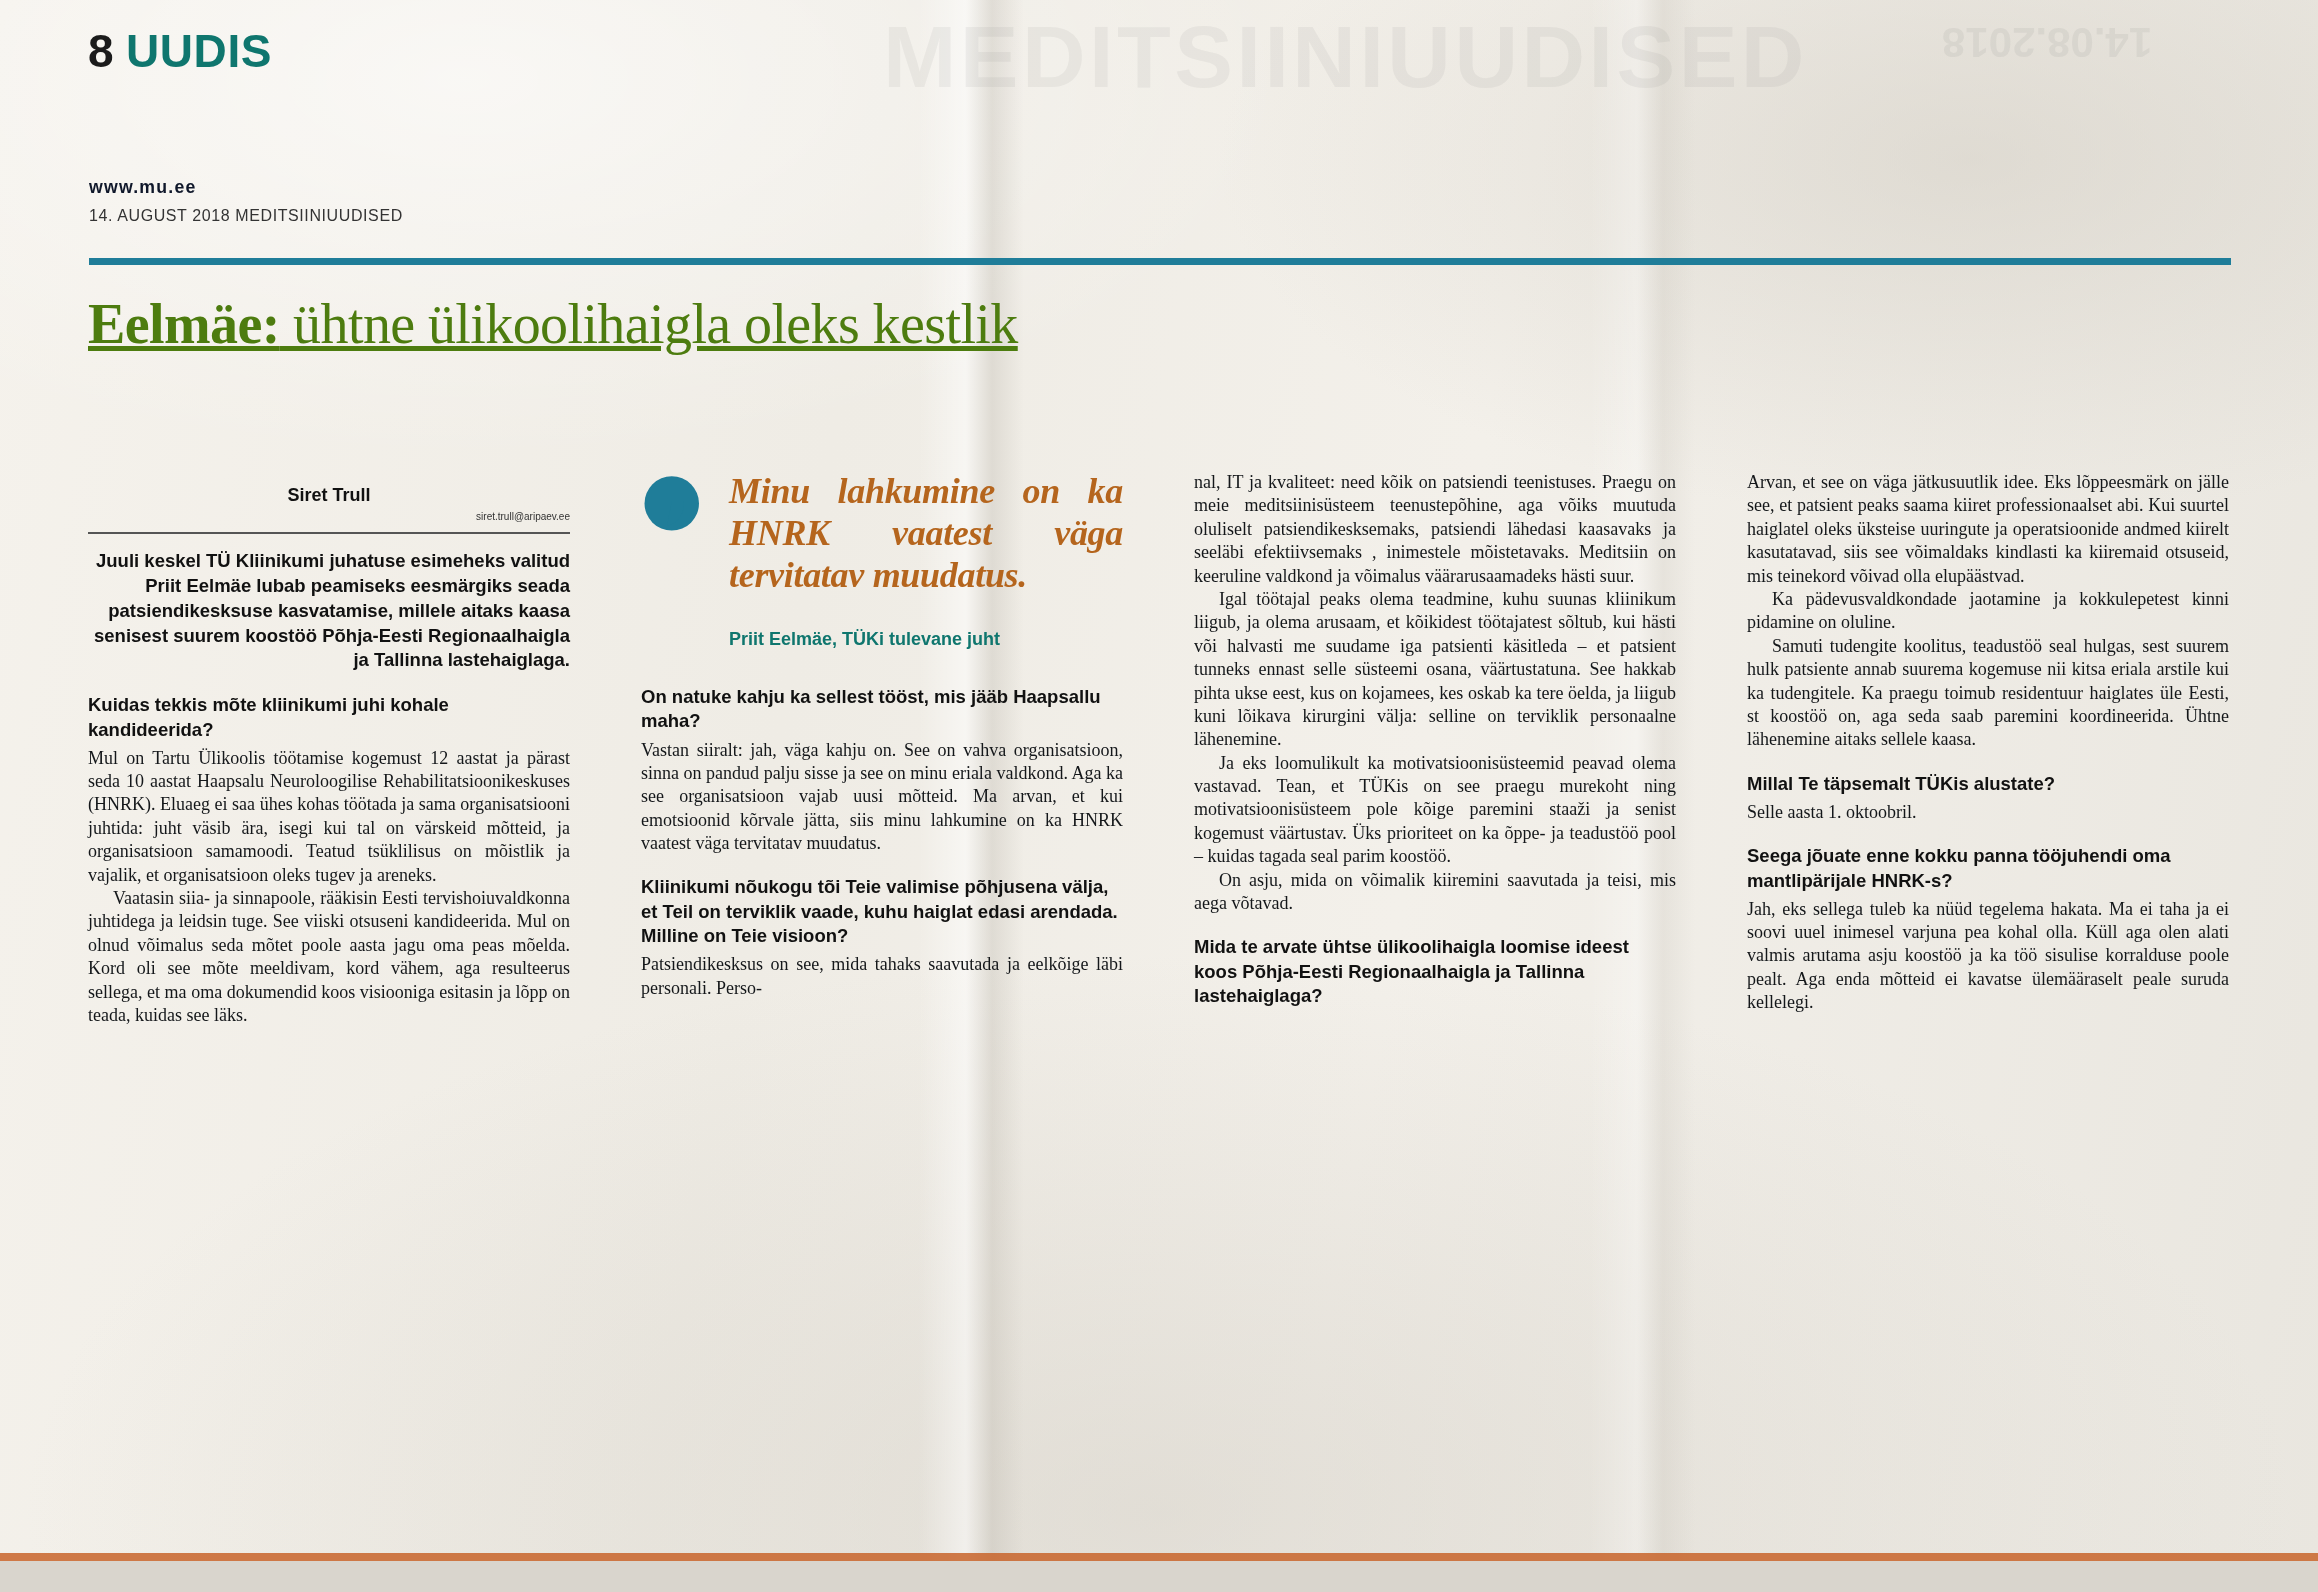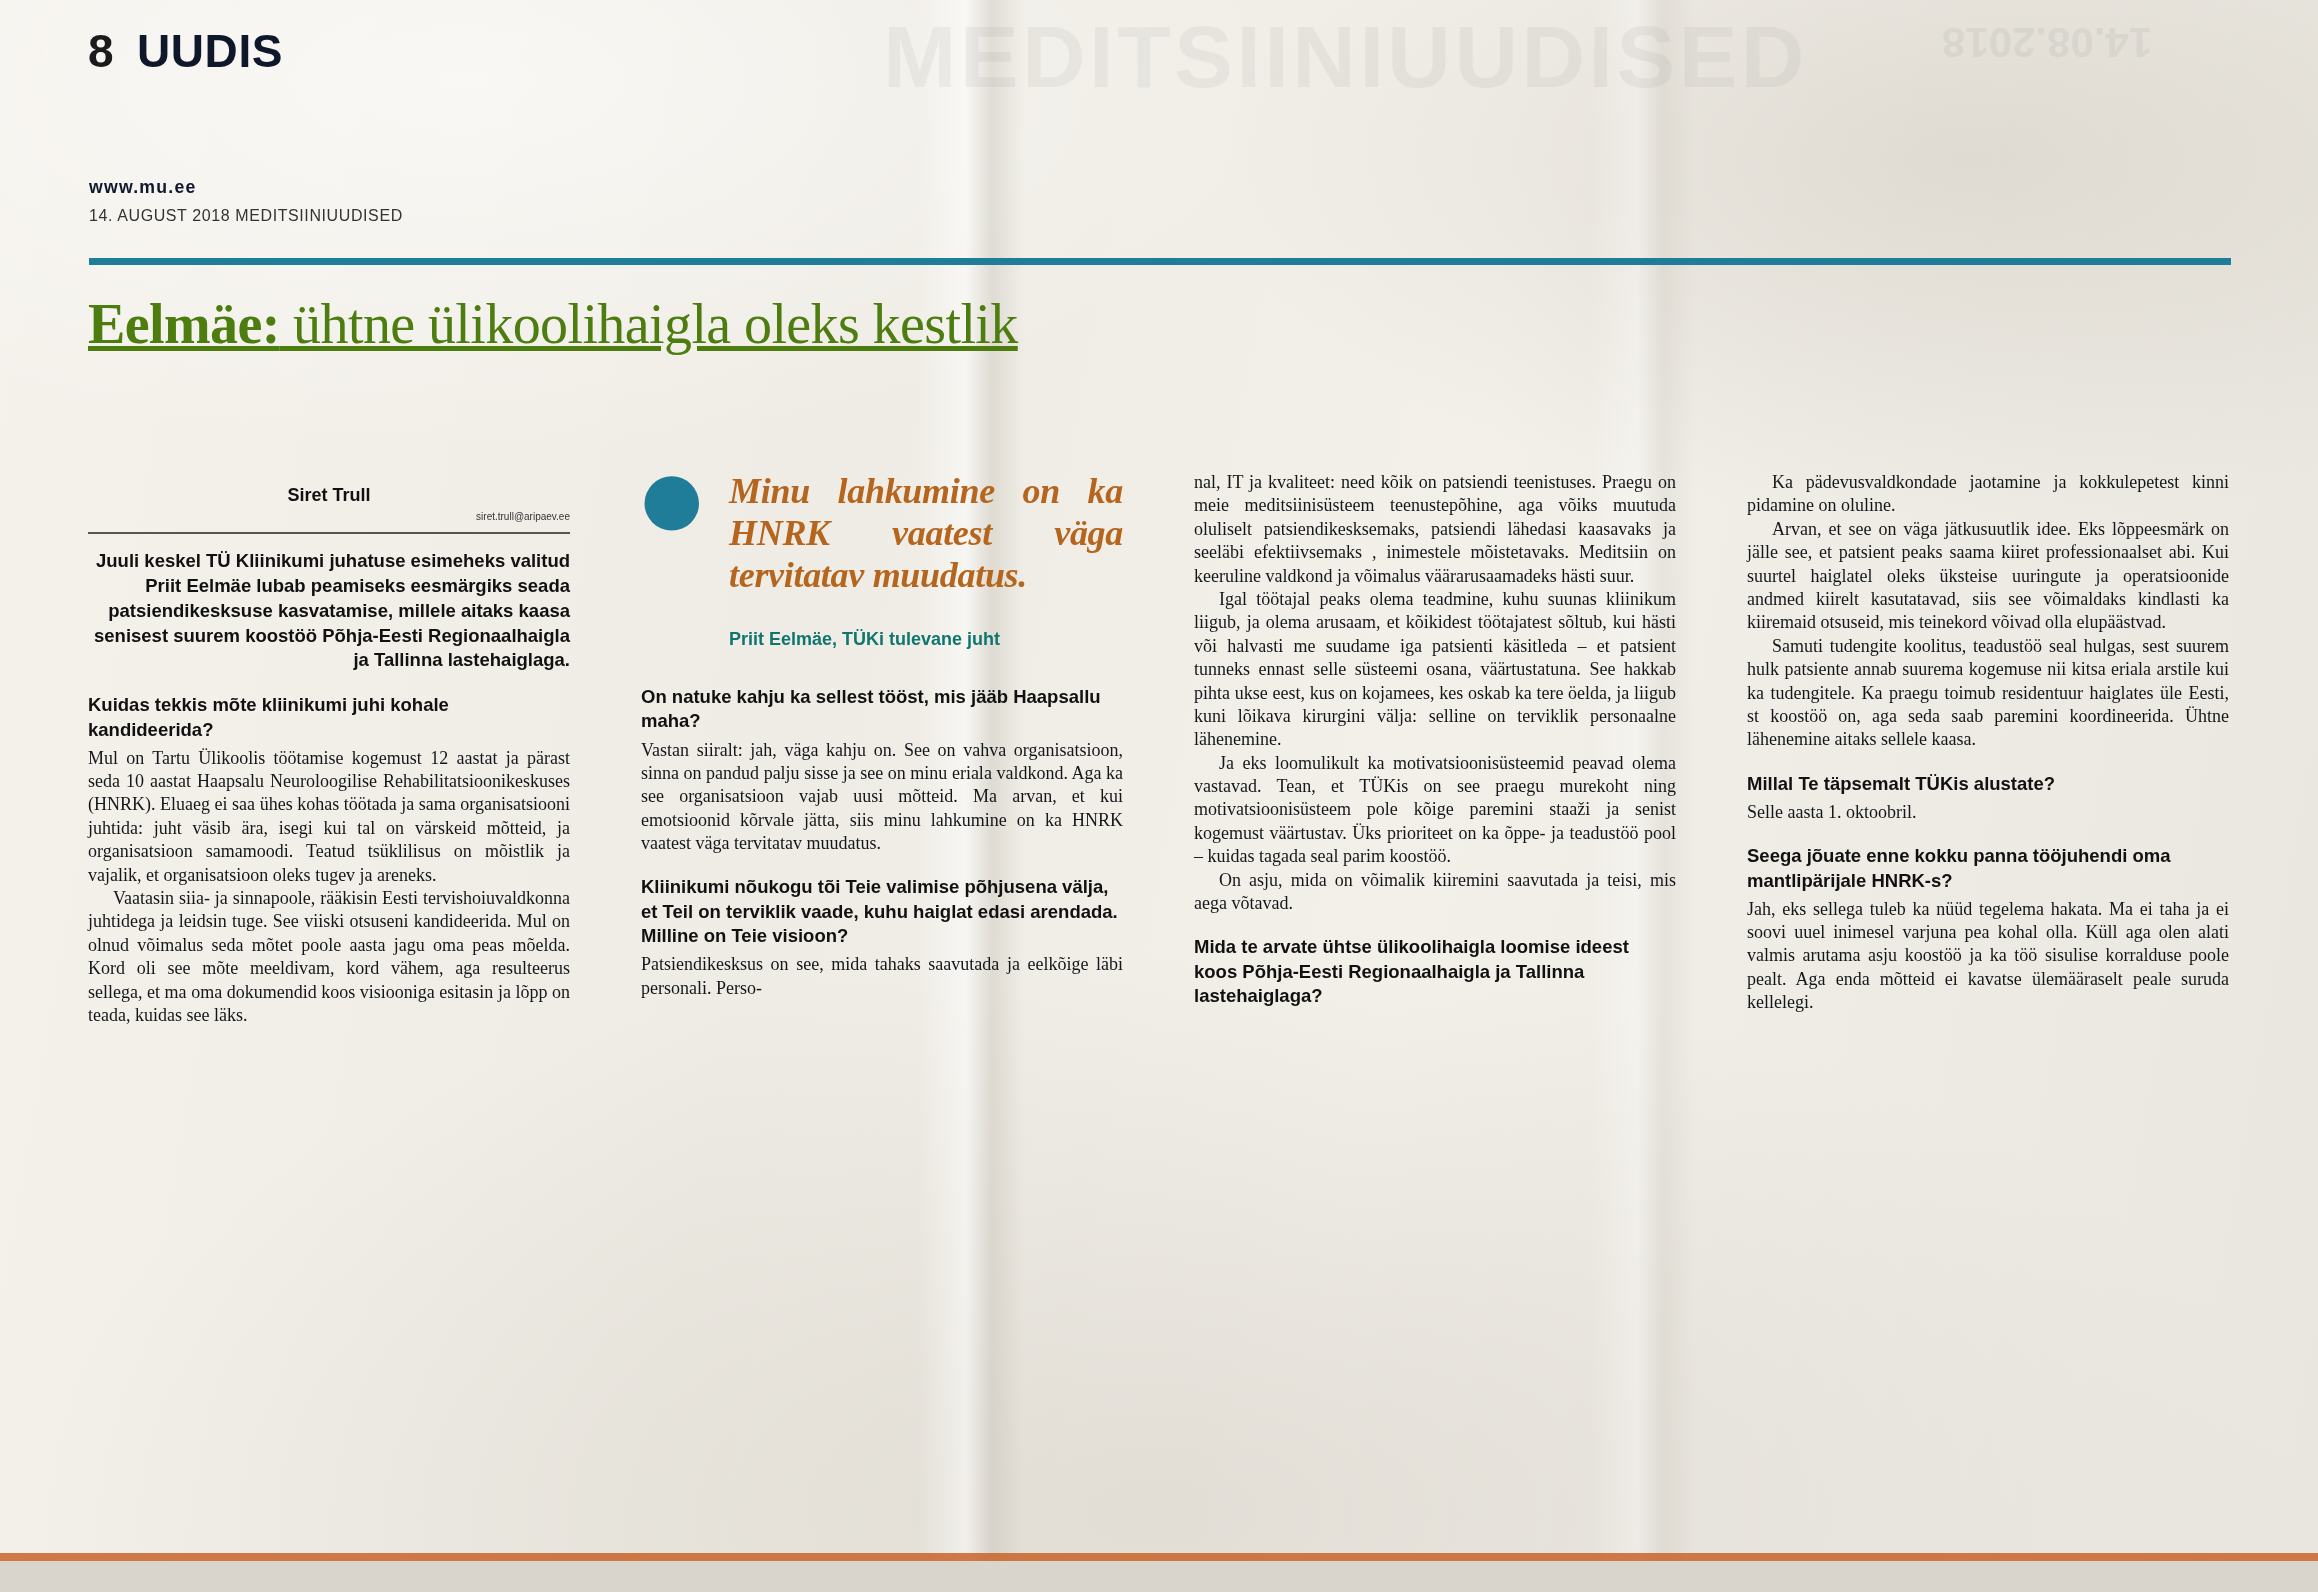--- a/index.html
+++ b/index.html
@@ -43,22 +43,22 @@
     position: absolute;
     left: 88px;
     top: 23.5px;
     font-family: "Liberation Sans", sans-serif;
     font-weight: bold;
     font-size: 46px;
     letter-spacing: -0.6px;
     color: #1b1b1b;
   }
   .masthead .section {
-    color: #0f172a;
-    margin-left: 24px;
+    color: #0f766e;
+    margin-left: 13px;
     letter-spacing: 0.6px;
   }
 
   .site {
     position: absolute;
     left: 89px;
     top: 177px;
     font-family: "Liberation Sans", sans-serif;
     font-weight: bold;
     font-size: 17.7px;
@@ -286,22 +286,22 @@
 
     <div class="col c3">
       <p class="body">nal, IT ja kvaliteet: need kõik on patsiendi teenistuses. Praegu on meie meditsiinisüsteem teenustepõhine, aga võiks muutuda oluliselt patsiendikesksemaks, patsiendi lähedasi kaasavaks ja seeläbi efektiivsemaks , inimestele mõistetavaks. Meditsiin on keeruline valdkond ja võimalus väärarusaamadeks hästi suur.</p>
       <p class="body ind">Igal töötajal peaks olema teadmine, kuhu suunas kliinikum liigub, ja olema arusaam, et kõikidest töötajatest sõltub, kui hästi või halvasti me suudame iga patsienti käsitleda – et patsient tunneks ennast selle süsteemi osana, väärtustatuna. See hakkab pihta ukse eest, kus on kojamees, kes oskab ka tere öelda, ja liigub kuni lõikava kirurgini välja: selline on terviklik personaalne lähenemine.</p>
       <p class="body ind">Ja eks loomulikult ka motivatsioonisüsteemid peavad olema vastavad. Tean, et TÜKis on see praegu murekoht ning motivatsioonisüsteem pole kõige paremini staaži ja senist kogemust väärtustav. Üks prioriteet on ka õppe- ja teadustöö pool – kuidas tagada seal parim koostöö.</p>
       <p class="body ind">On asju, mida on võimalik kiiremini saavutada ja teisi, mis aega võtavad.</p>
       <div class="q">Mida te arvate ühtse ülikoolihaigla loomise ideest koos Põhja-Eesti Regionaalhaigla ja Tallinna lastehaiglaga?</div>
     </div>
 
     <div class="col c4">
+      <p class="body">Arvan, et see on väga jätkusuutlik idee. Eks lõppeesmärk on jälle see, et patsient peaks saama kiiret professionaalset abi. Kui suurtel haiglatel oleks üksteise uuringute ja operatsioonide andmed kiirelt kasutatavad, siis see võimaldaks kindlasti ka kiiremaid otsuseid, mis teinekord võivad olla elupäästvad.</p>
       <p class="body ind">Ka pädevusvaldkondade jaotamine ja kokkulepetest kinni pidamine on oluline.</p>
-      <p class="body">Arvan, et see on väga jätkusuutlik idee. Eks lõppeesmärk on jälle see, et patsient peaks saama kiiret professionaalset abi. Kui suurtel haiglatel oleks üksteise uuringute ja operatsioonide andmed kiirelt kasutatavad, siis see võimaldaks kindlasti ka kiiremaid otsuseid, mis teinekord võivad olla elupäästvad.</p>
       <p class="body ind">Samuti tudengite koolitus, teadustöö seal hulgas, sest suurem hulk patsiente annab suurema kogemuse nii kitsa eriala arstile kui ka tudengitele. Ka praegu toimub residentuur haiglates üle Eesti, st koostöö on, aga seda saab paremini koordineerida. Ühtne lähenemine aitaks sellele kaasa.</p>
       <div class="q">Millal Te täpsemalt TÜKis alustate?</div>
       <p class="body">Selle aasta 1. oktoobril.</p>
       <div class="q">Seega jõuate enne kokku panna tööjuhendi oma mantlipärijale HNRK-s?</div>
       <p class="body">Jah, eks sellega tuleb ka nüüd tegelema hakata. Ma ei taha ja ei soovi uuel inimesel varjuna pea kohal olla. Küll aga olen alati valmis arutama asju koostöö ja ka töö sisulise korralduse poole pealt. Aga enda mõtteid ei kavatse ülemääraselt peale suruda kellelegi.</p>
     </div>
 
   </div>
 
   <div class="bottom-rule"></div>

